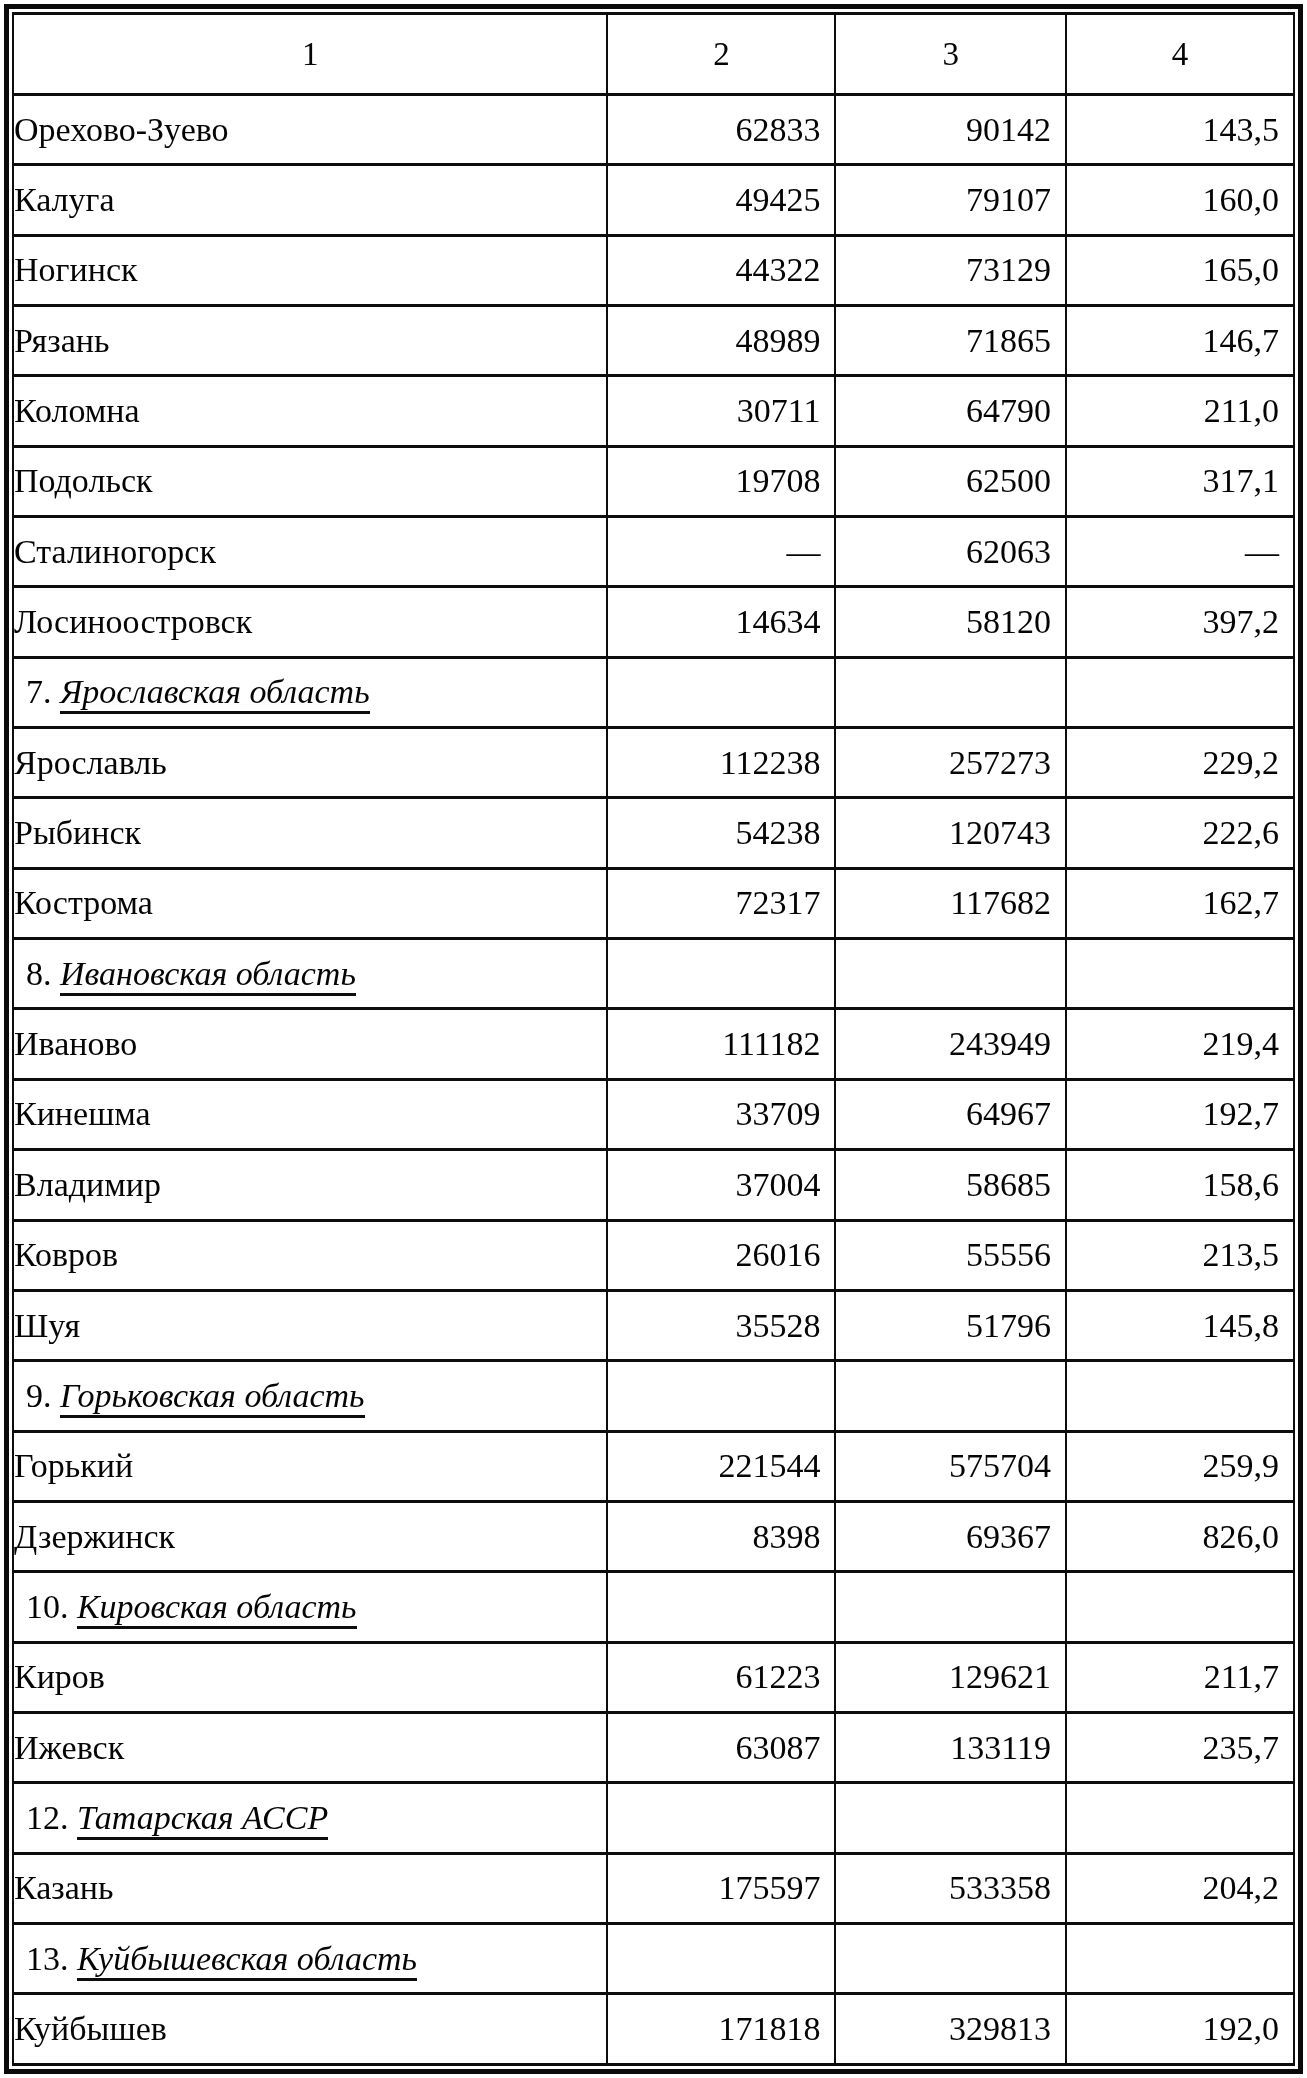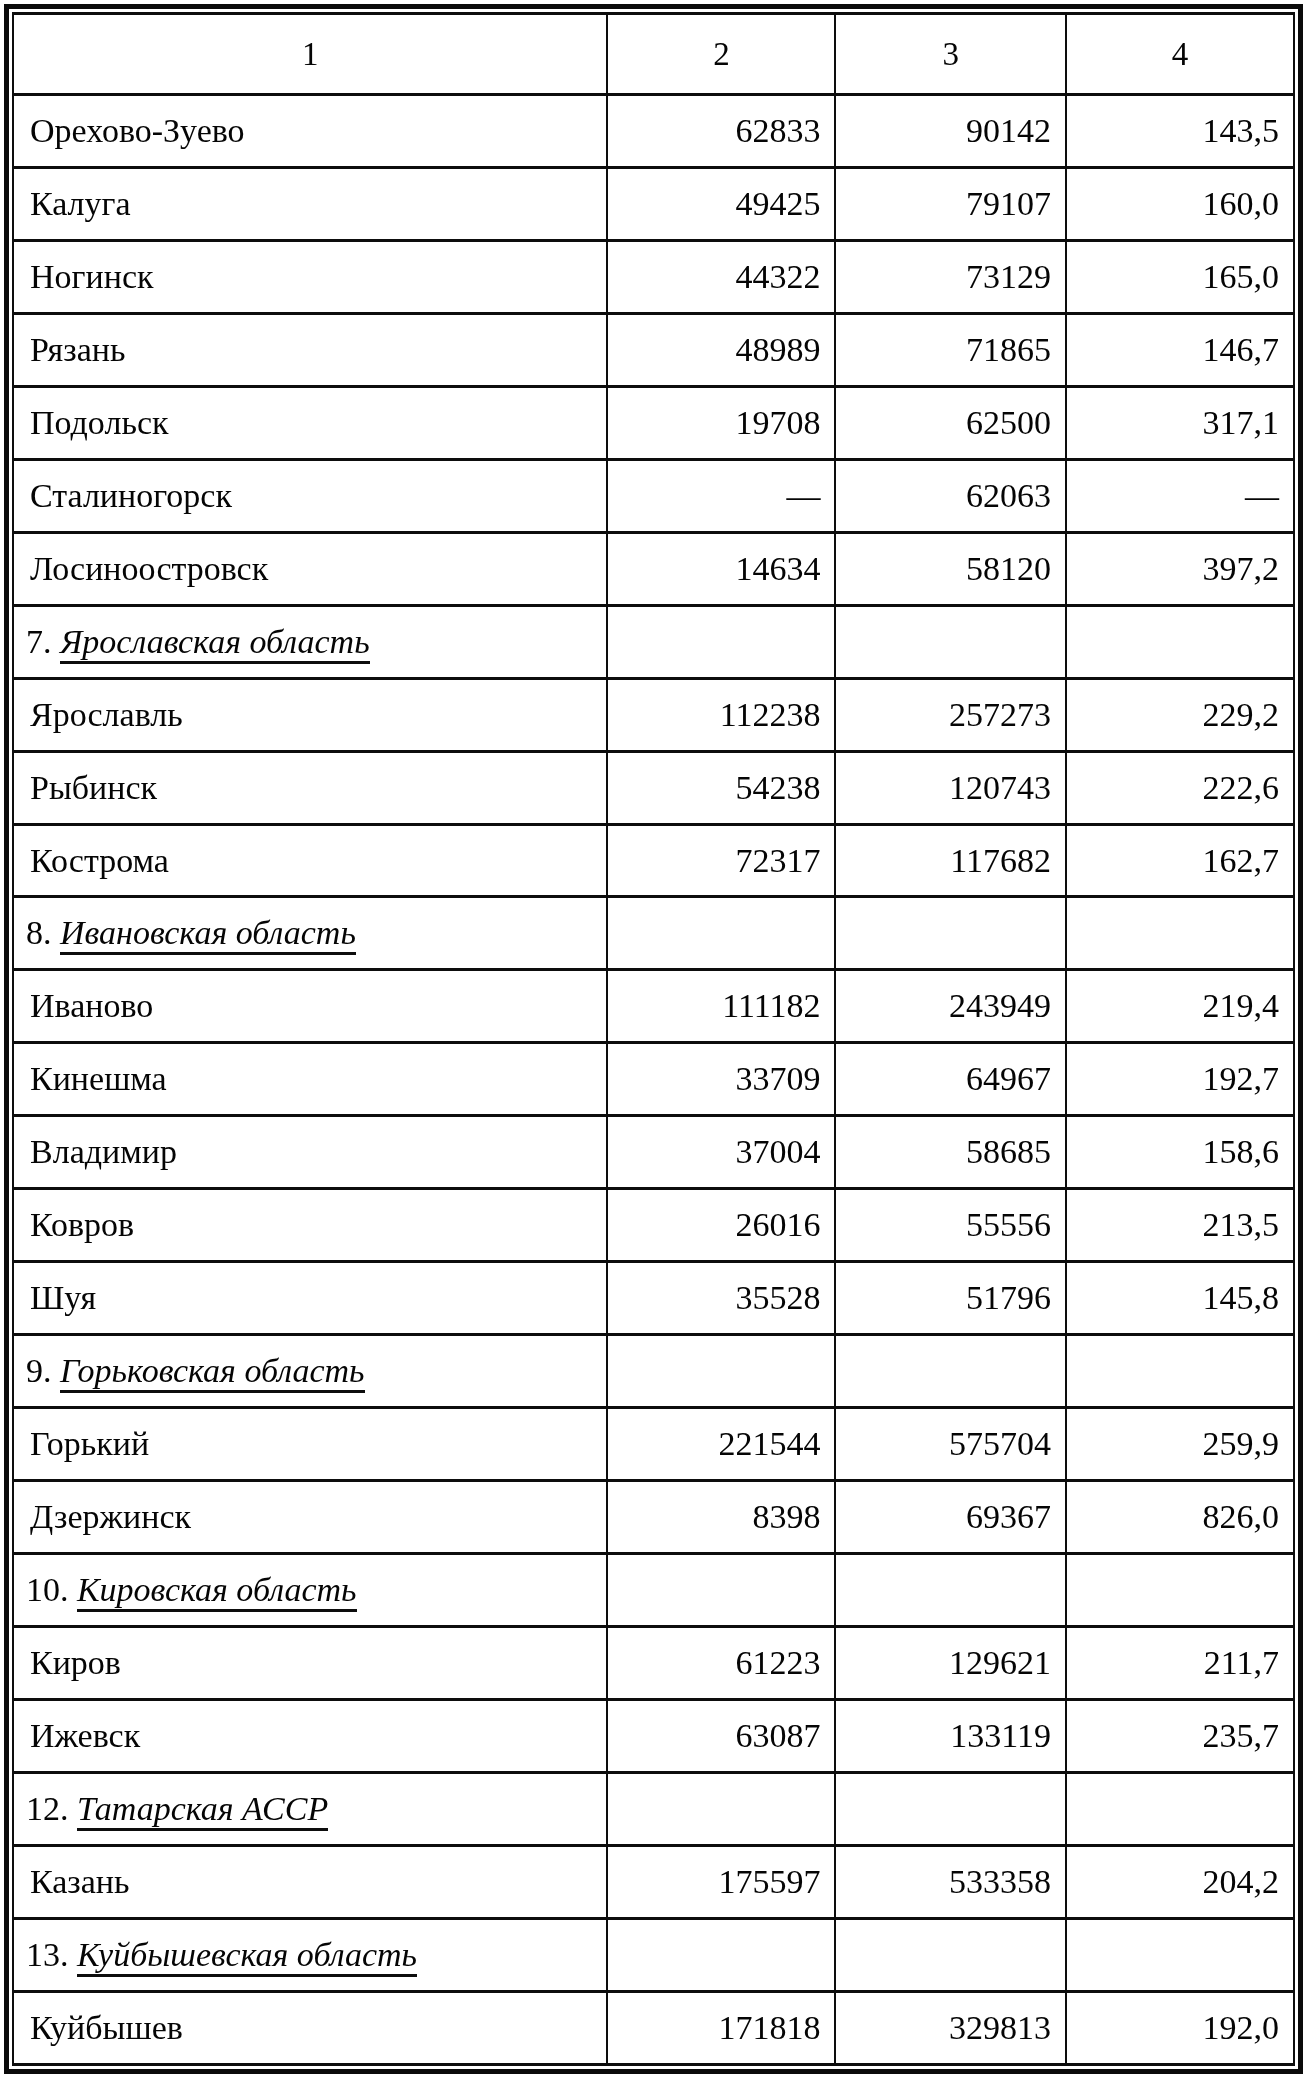--- a/index.html
+++ b/index.html
@@ -49,21 +49,21 @@
     text-align: center;
     vertical-align: middle;
   }
   tbody td {
     height: 62px;
     font-size: 34px;
     vertical-align: middle;
   }
   td.name-cell {
     text-align: left;
-    padding-left: 16px;
+    padding-left: 0;
   }
   td.value-cell {
     text-align: right;
     padding-right: 14px;
   }
   td.section-cell {
     text-align: left;
     padding-left: 12px;
   }
   .section-label {
@@ -111,20 +111,26 @@
             <td class="value-cell">73129</td>
             <td class="value-cell">165,0</td>
           </tr>
           <tr>
             <td class="name-cell">Рязань</td>
             <td class="value-cell">48989</td>
             <td class="value-cell">71865</td>
             <td class="value-cell">146,7</td>
           </tr>
           <tr>
+            <td class="name-cell">Коломна</td>
+            <td class="value-cell">30711</td>
+            <td class="value-cell">64790</td>
+            <td class="value-cell">211,0</td>
+          </tr>
+          <tr>
             <td class="name-cell">Подольск</td>
             <td class="value-cell">19708</td>
             <td class="value-cell">62500</td>
             <td class="value-cell">317,1</td>
           </tr>
           <tr>
             <td class="name-cell">Сталиногорск</td>
             <td class="value-cell">—</td>
             <td class="value-cell">62063</td>
             <td class="value-cell">—</td>

